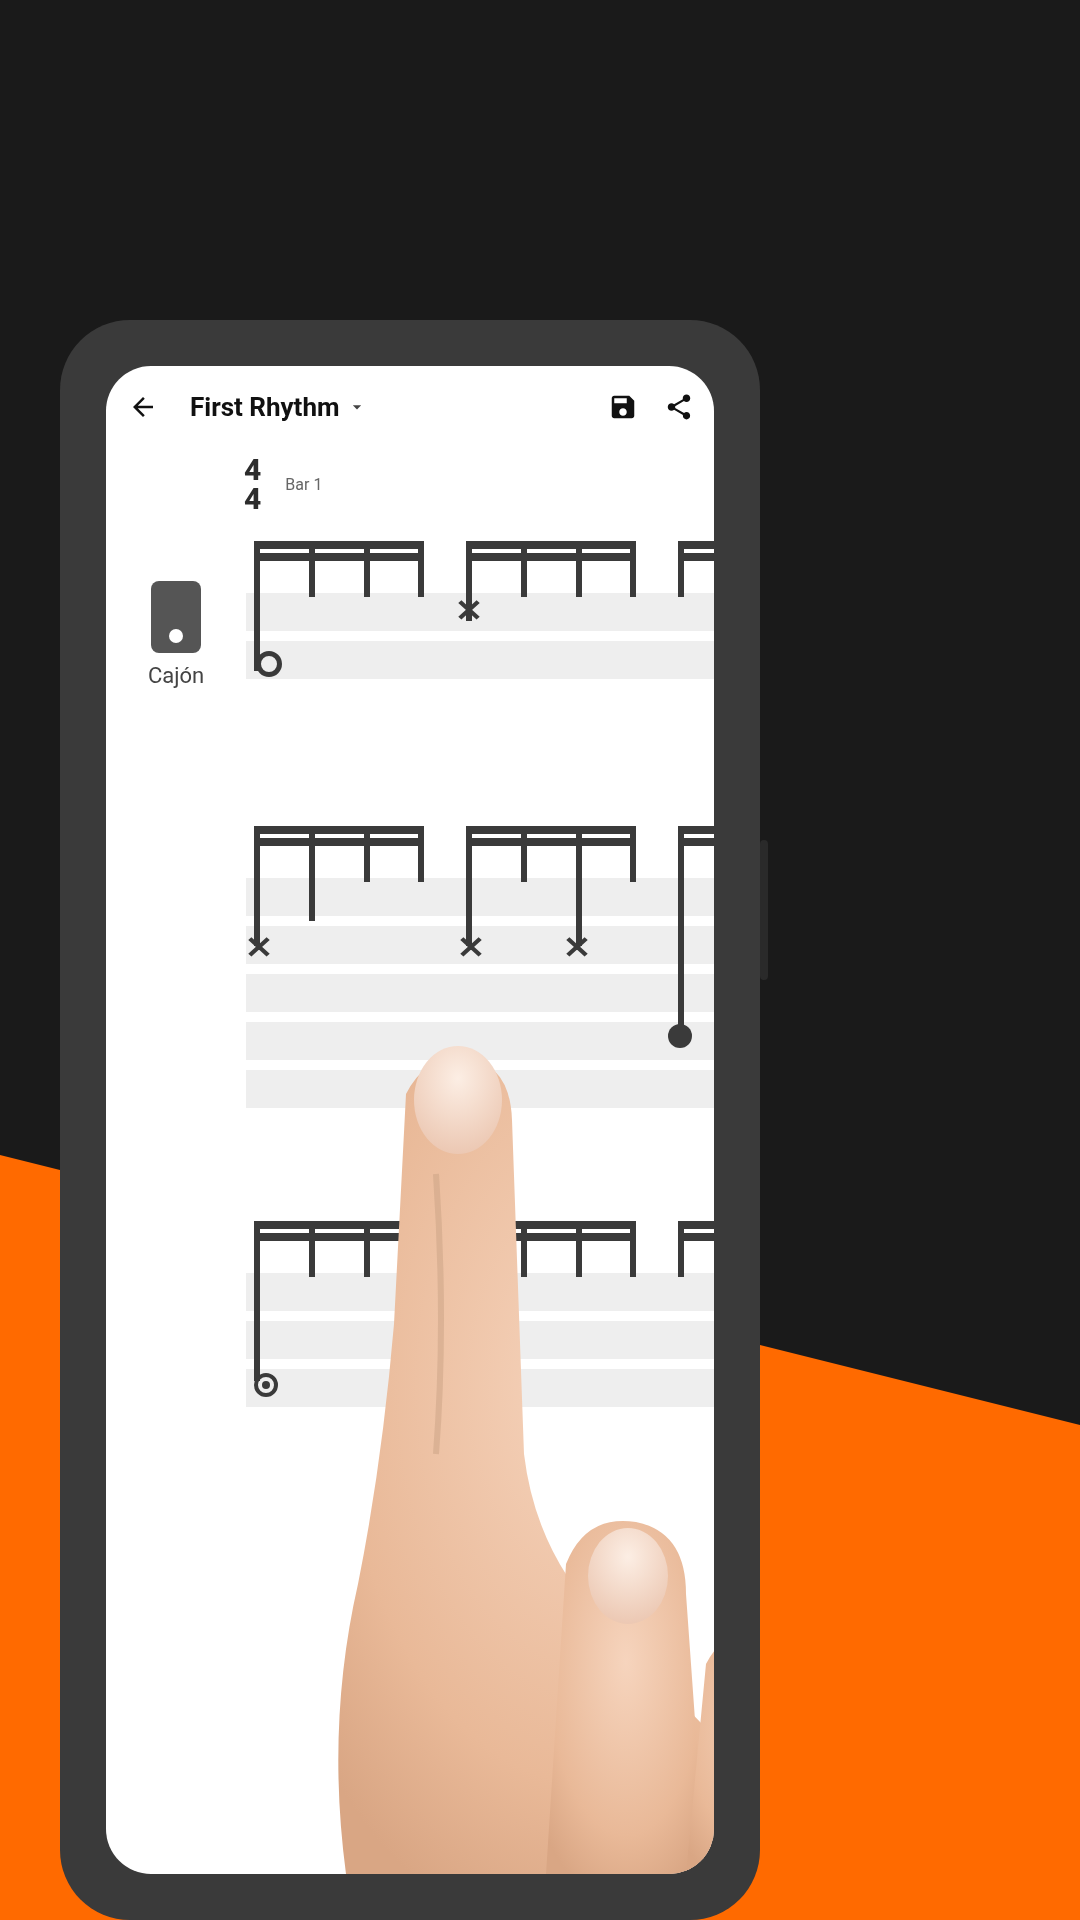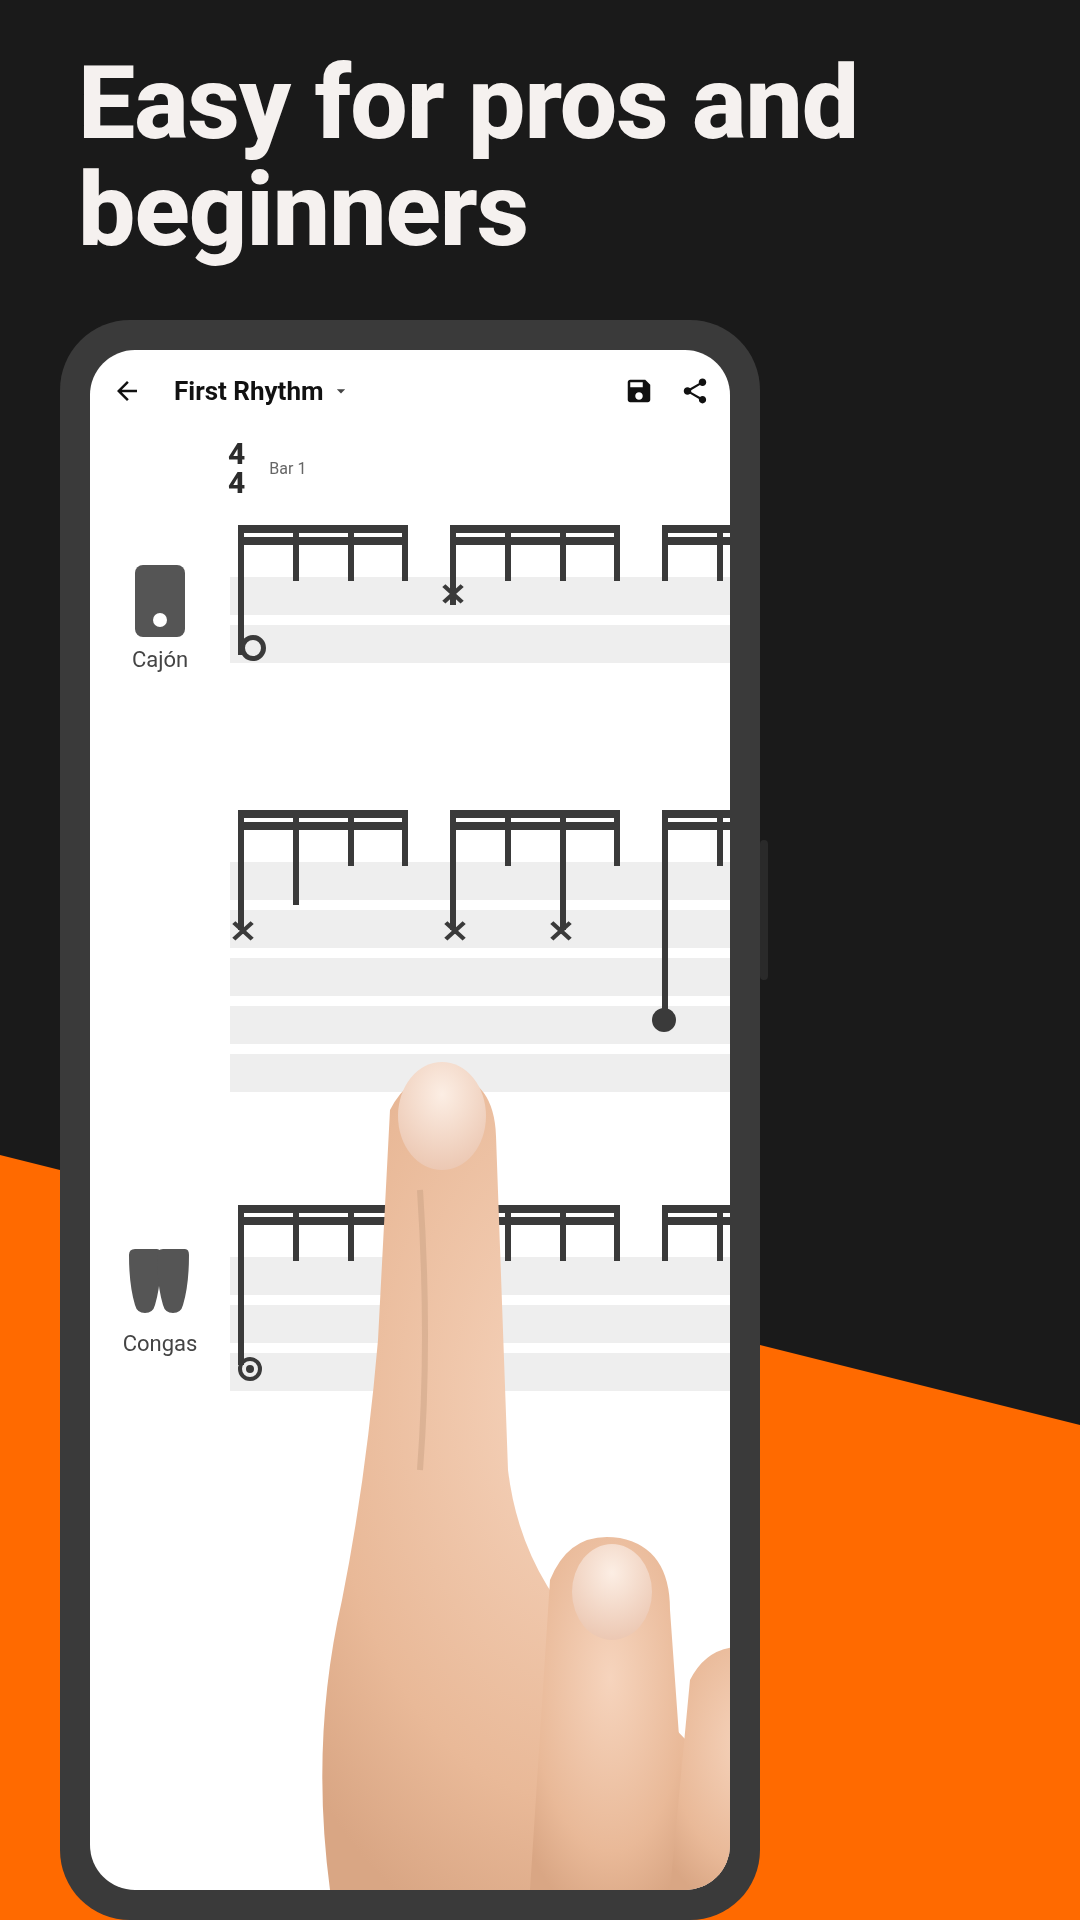--- a/index.html
+++ b/index.html
@@ -36,21 +36,21 @@
   
   
   .phone {
     position: absolute;
     top: 320px;
     left: 60px;
     width: 700px;
     height: 1600px;
     background: #3a3a3a;
     border-radius: 70px;
-    padding: 30px;
+    padding: 46px;
   }
   .phone-inner {
     width: 100%;
     height: 100%;
     background: #ffffff;
     border-radius: 45px;
     overflow: hidden;
     position: relative;
   }
   
@@ -217,21 +217,20 @@
     pointer-events:none;
   }
 
 </style>
 </head>
 <body>
 
 <div class="outer">
   <div class="orange-layer"></div>
 
-  <div class="headline">Easy for pros and beginners</div>
 
   <div class="phone">
     <div class="side-btn"></div>
     <div class="phone-inner">
 
       <div class="app-header">
         <div class="back-arrow">
           <svg viewBox="0 0 24 24">
               <path d="M20 11H7.83l5.59-5.59L12 4l-8 8 8 8 1.41-1.41L7.83 13H20z" fill="#111"></path>
             </svg>
@@ -333,29 +332,20 @@
             <div class="stem" style="left:55px; height:56px;"></div>
           </div>
           <div class="note-x" style="left:0px; top:108px;">✕</div>
           <div class="note-x" style="left:212px; top:108px;">✕</div>
           <div class="note-x" style="left:318px; top:108px;">✕</div>
           <div class="note-fill" style="left:422px; top:198px;"></div>
         </div>
       </div>
 
       <div style="position:absolute; top:855px; left:0; right:0; height:280px;">
-        <div class="inst-label-col" style="top:40px;">
-          <div class="inst-icon">
-            <svg class="congas-svg" viewBox="0 0 70 76">
-                <path d="M10 4 h22 q4 0 4 6 q0 30 -6 50 q-2 8 -10 8 q-8 0 -10-8 q-6-20 -6-50 q0-6 6-6 z" fill="#555"></path>
-                <path d="M38 4 h22 q4 0 4 6 q0 30 -6 50 q-2 8 -10 8 q-8 0 -10-8 q-6-20 -6-50 q0-6 6-6 z" fill="#555"></path>
-              </svg>
-          </div>
-          <div class="inst-name">Congas</div>
-        </div>
         <div class="notation-area">
           <div class="lane" style="top:52px;"></div>
           <div class="lane" style="top:100px;"></div>
           <div class="lane" style="top:148px;"></div>
           <div class="beam-group" style="left:8px; width:170px;">
             <div class="beam"></div>
               <div class="beam b2"></div>
             <div class="stem" style="left:0;   height:160px;"></div>
             <div class="stem" style="left:55px; height:56px;"></div>
             <div class="stem" style="left:110px;height:56px;"></div>

